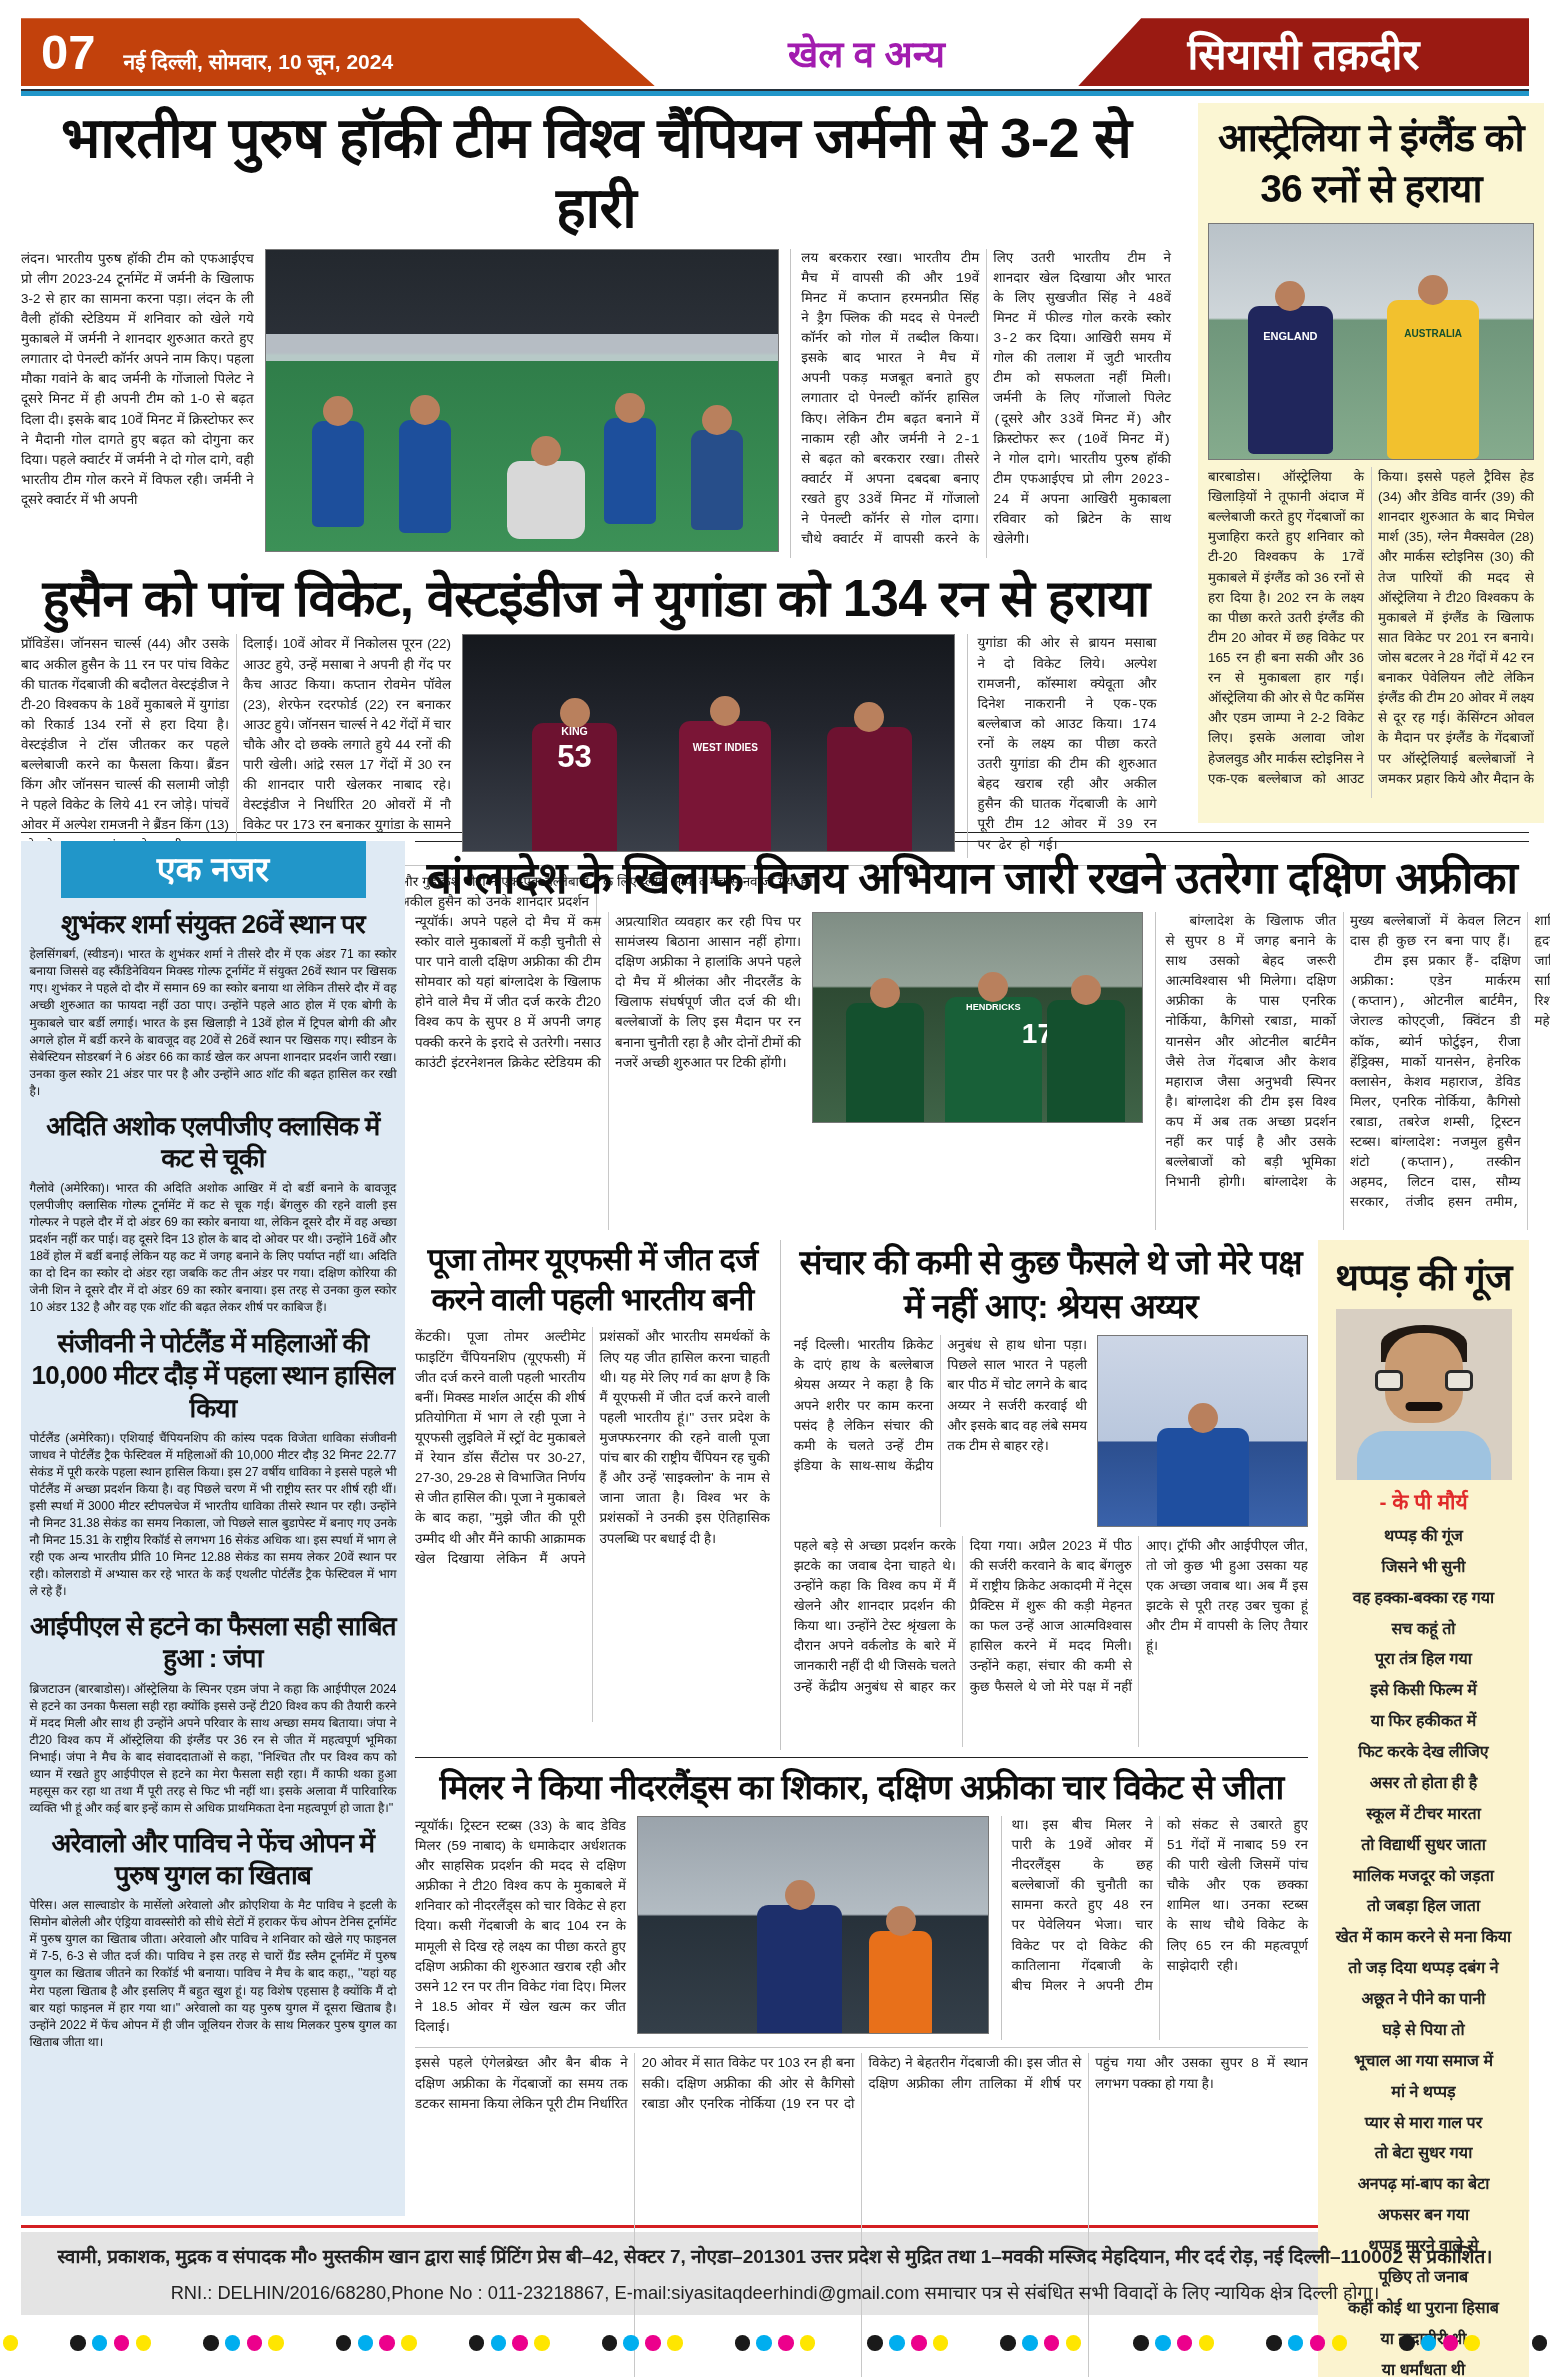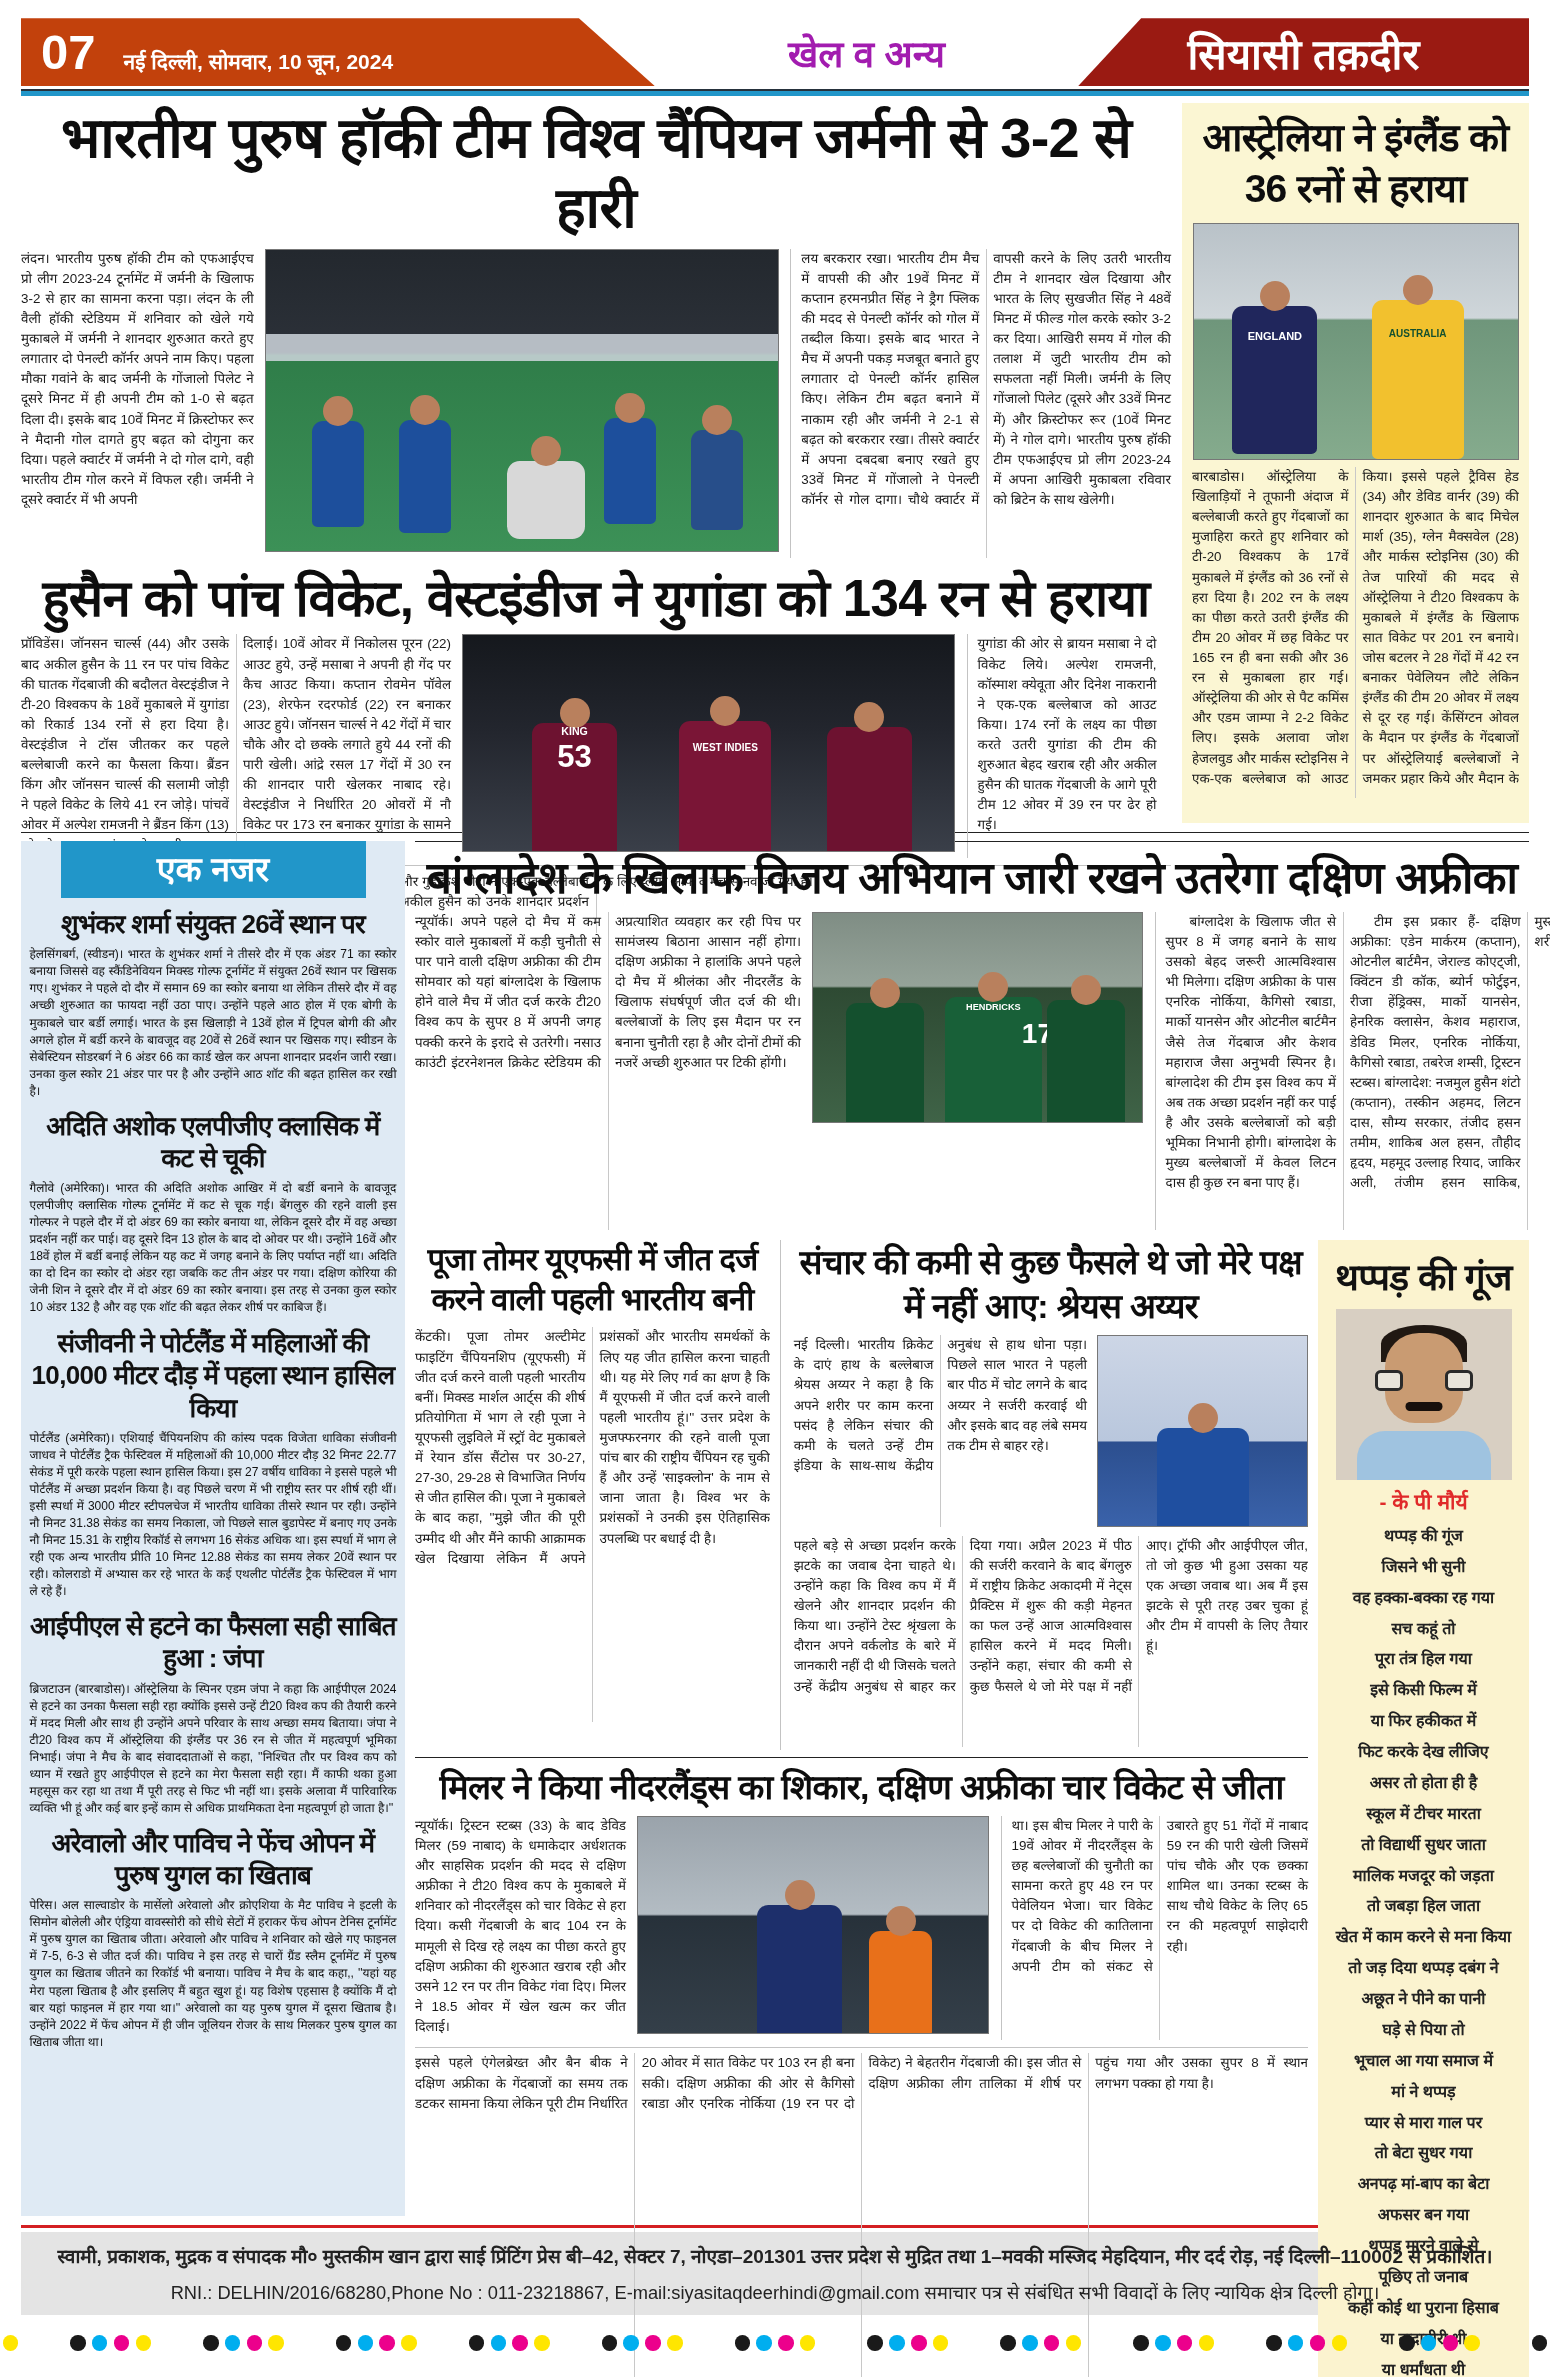--- a/index.html
+++ b/index.html
@@ -34,25 +34,25 @@
   .cols4 { column-count:4; column-gap:14px; column-rule:0.7px solid #c8c8c8; }
   .body-txt p { text-indent:24px; }
   .photo { position:relative; overflow:hidden; border:0.7px solid #777; flex:none; }
   .fig { position:absolute; border-radius:11.3px 11.3px 5.6px 5.6px; }
   .fig::before { content:''; position:absolute; top:-25px; left:50%; transform:translateX(-50%);
     width:30px; height:30px; border-radius:50%; background:#b9805d; }
   .jersey { position:absolute; left:50%; transform:translateX(-50%); color:#fff; font-weight:bold;
     text-align:center; width:100%; }
 
   
-  .sec1 { display:flex; gap:11px; margin-top:7px; height:720px; }
+  .sec1 { display:flex; gap:27px; margin-top:7px; height:720px; }
   .sec1-left { width:1150px; }
   .h1-hockey { font-size:56px; line-height:1.25; }
   .art-row { display:flex; gap:11.3px; margin-top:5.6px; }
-  .vline { border-left:0.7px solid #c3c3c3; padding-left:10px; }
+  .vline { border-left:0.7px solid #c3c3c3; padding-left:10px;font-family:Liberation Mono, monospace; }
   .hockey-row { height:309px; }
   .hockey-col1 { width:233px; }
   .hockey-right { width:381px; }
   .ph-hockey { width:514px; height:303px; background:linear-gradient(#23282e 0%,#2c3139 34%,#2f7d49 35%,#3c9157 100%); }
   .ph-hockey .board { position:absolute; top:28%; left:0; right:0; height:9%; background:#cfd6dd; opacity:.85; }
   .h2-wi { font-size:51px; line-height:1.2; margin-top:10px; }
   .wi-row { height:224px; }
   .wi-left { width:430px; }
   .wi-right { width:190px; }
   .ph-wi { width:493px; height:218px; background:linear-gradient(#15181d 0%,#23262e 45%,#3a3f49 100%); }

